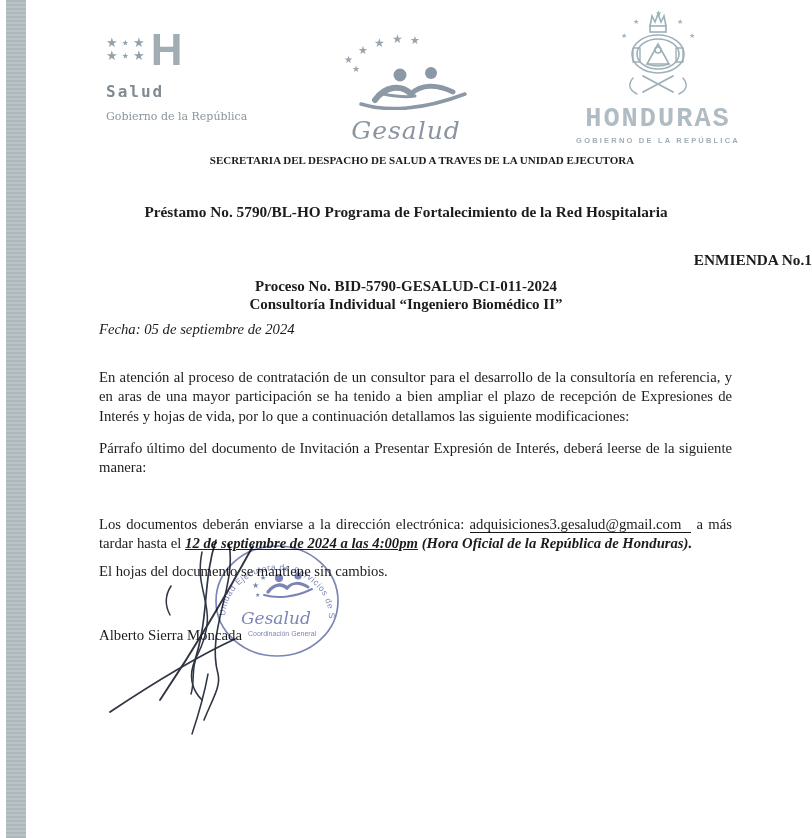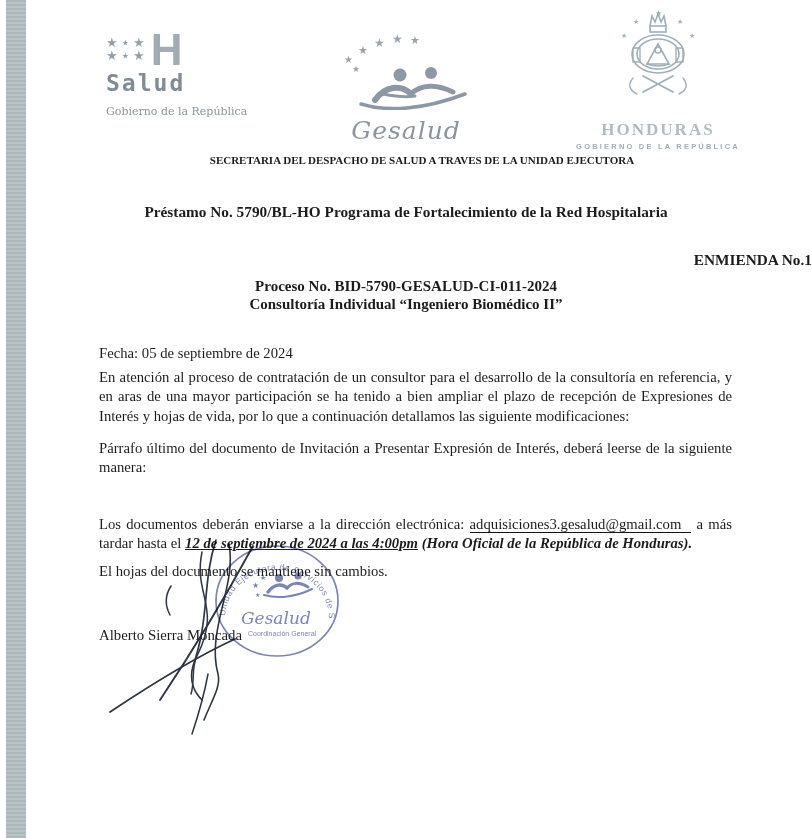--- a/index.html
+++ b/index.html
@@ -14,44 +14,44 @@
       repeating-linear-gradient(0deg, rgba(90,110,115,.10) 0 2px, rgba(255,255,255,.06) 2px 4px),
       #b5c0c2;
   }
 
   
   .logo{position:absolute;}
   .logo-salud{left:106px;top:30px;width:150px;}
   .salud-mark{display:flex;align-items:flex-start;}
   .salud-stars{display:flex;flex-direction:column;color:#93a0a8;line-height:13px;font-size:13px;letter-spacing:4px;font-family:"DejaVu Sans",sans-serif;margin-top:6px;}
   .salud-h{font-family:"Liberation Sans",sans-serif;font-weight:bold;font-size:44px;line-height:40px;color:#a2adb3;margin-left:6px;}
-  .salud-word{font-family:"DejaVu Sans Mono",monospace;font-size:23px;font-weight:bold;letter-spacing:2px;color:#7f8c94;margin-top:0;}
+  .salud-word{font-family:"DejaVu Sans Mono",monospace;font-size:16px;font-weight:bold;letter-spacing:2px;color:#7f8c94;margin-top:12px;}
   .salud-sub{font-size:11px;color:#8a959d;margin-top:9px;font-family:"DejaVu Serif",serif;}
 
   .logo-gesalud{left:326px;top:32px;width:160px;text-align:center;}
   .gesalud-stars{position:relative;height:34px;}
   .gesalud-stars span{position:absolute;color:#99a4ad;font-family:"DejaVu Sans",sans-serif;}
   .gesalud-word{font-family:"DejaVu Serif",serif;font-style:italic;font-size:25px;color:#8a95a0;margin-top:2px;letter-spacing:1px;}
 
   .logo-honduras{left:568px;top:8px;width:180px;text-align:center;}
-  .honduras-word{font-family:Liberation Serif, serif;font-weight:bold;font-size:17px;letter-spacing:2px;color:#b0bcc4;margin-top:20px;}
+  .honduras-word{font-family:Liberation Mono, monospace;font-weight:bold;font-size:27px;letter-spacing:2px;color:#b0bcc4;margin-top:4px;}
   .honduras-sub{font-family:"Liberation Sans",sans-serif;font-size:7.5px;letter-spacing:2.2px;color:#9fadb6;font-weight:bold;margin-top:2px;}
 
   
   .center-line{position:absolute;left:0;width:812px;text-align:center;font-weight:bold;}
   .doc-title{top:148px;font-size:11px;line-height:24px;margin-left:16px;}
   .doc-title span{display:block;}
   .loan-line{top:203px;font-size:15.3px;}
   .amendment{top:251px;font-size:15.3px;text-align:right;}
   .process-block{top:278px;font-size:15px;line-height:17.5px;}
   .process-block span{display:block;}
 
   
   .bodytext{position:absolute;left:99px;width:633px;font-size:14.7px;line-height:19.4px;}
-  .fecha{top:344px;}
+  .fecha{top:320px;font-style:italic;}
   .para1{top:368px;text-align:justify;}
   .para2{top:439px;text-align:justify;}
   .para3{top:515px;text-align:justify;}
   .closing{top:562px;}
   .email{border-bottom:1.2px solid #14141c;padding-right:10px;}
   .deadline{font-weight:bold;font-style:italic;text-decoration:underline;}
   .deadline-suffix{font-weight:bold;font-style:italic;}
 
   
   .stamp{position:absolute;left:212px;top:542px;width:130px;height:118px;opacity:.82;mix-blend-mode:multiply;}

